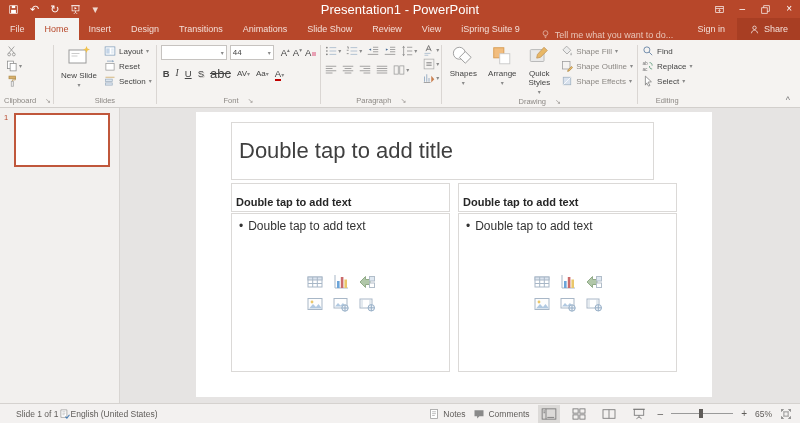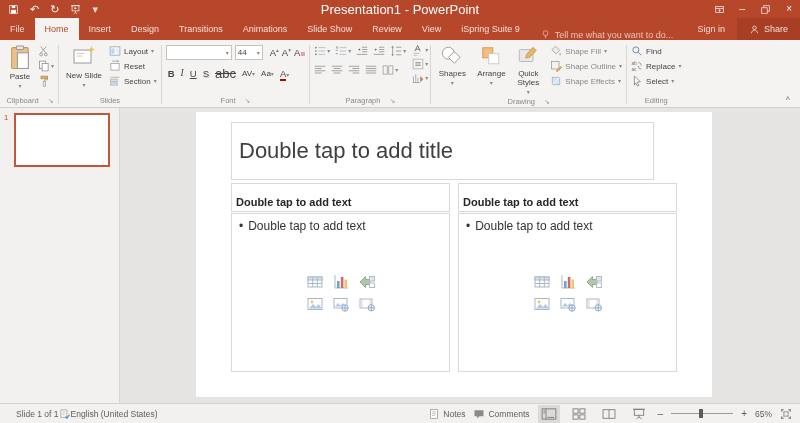--- a/index.html
+++ b/index.html
@@ -34,21 +34,21 @@
   .gsep{width:1px;background:#dad6d3;margin:3px 0}
   .bigbtn{display:flex;flex-direction:column;align-items:center;justify-content:flex-start;gap:2px;padding:3px 5px 1px;font-size:8px;color:#444;cursor:pointer;text-align:center;line-height:1.15}
   .minicol{display:flex;flex-direction:column;gap:3px;padding:3px 2px}
   .mrow{display:flex;align-items:center;gap:3px;font-size:8px;color:#444;cursor:pointer;white-space:nowrap}
   .mi{width:12px;height:12px;display:block}
   .car{font-size:6px;color:#8a8a8a;line-height:1}
   .iconbtn{display:flex;align-items:center;gap:1px;cursor:pointer}
 
   .fontgrp .row1{display:flex;align-items:center;gap:3px;padding:3px 2px 0}
   .combo{background:#fff;border:1px solid #c6c3c0;height:15px;display:flex;align-items:center;justify-content:space-between;font-size:8px;color:#444;padding:0 2px;cursor:text}
-  .fname{width:66px}.fsize{width:28px}
+  .fname{width:66px}.fsize{width:44px}
   .fb{font-size:9.5px;color:#444;line-height:1;cursor:pointer}
   .row2{display:flex;align-items:center;gap:6px;padding:7px 4px 0}
   .b-bold{font-weight:700}
   .b-italic{font-family:"Liberation Serif",serif;font-style:italic}
   .b-und{text-decoration:underline}
   .b-shadow{text-shadow:1px 1px 0 #c9c6c3}
   .b-strike{font-size:13px;text-decoration:line-through}
   .b-small{font-size:8px}
   .b-color{border-bottom:2.5px solid #c00000;padding-bottom:0}
   .supcar{font-size:5.5px;color:#777;vertical-align:top}
@@ -167,29 +167,20 @@
           </span>
         <span>Share</span>
       </div>
     </div>
   </div>
 
   <div class="ribbon">
 
     <div class="grp">
       <div class="gbody">
-        <div class="bigbtn">
-          <svg width="22" height="25" viewBox="0 0 20 24">
-              <rect x="2" y="2.5" width="16" height="20" rx="1" fill="#ecc08a" stroke="#c69a5e"></rect>
-              <rect x="6.5" y="1" width="7" height="3.4" rx="0.8" fill="#e8e8e8" stroke="#9a9a9a"></rect>
-              <rect x="7.5" y="7.5" width="10.5" height="15" fill="#fff" stroke="#9a9a9a"></rect>
-            </svg>
-          <span>Paste</span>
-          <span class="car">▾</span>
-        </div>
         <div class="minicol">
           <span class="iconbtn">
               <svg class="mi" viewBox="0 0 16 16">
                 <path d="M3.5 2l7.5 9M11 2L3.5 11" stroke="#8a8a8a" fill="none"></path>
                 <circle cx="4.2" cy="12.6" r="1.9" fill="none" stroke="#8a8a8a"></circle>
                 <circle cx="10.4" cy="12.6" r="1.9" fill="none" stroke="#8a8a8a"></circle>
               </svg>
             </span>
           <span class="iconbtn">
               <svg class="mi" viewBox="0 0 16 16">

